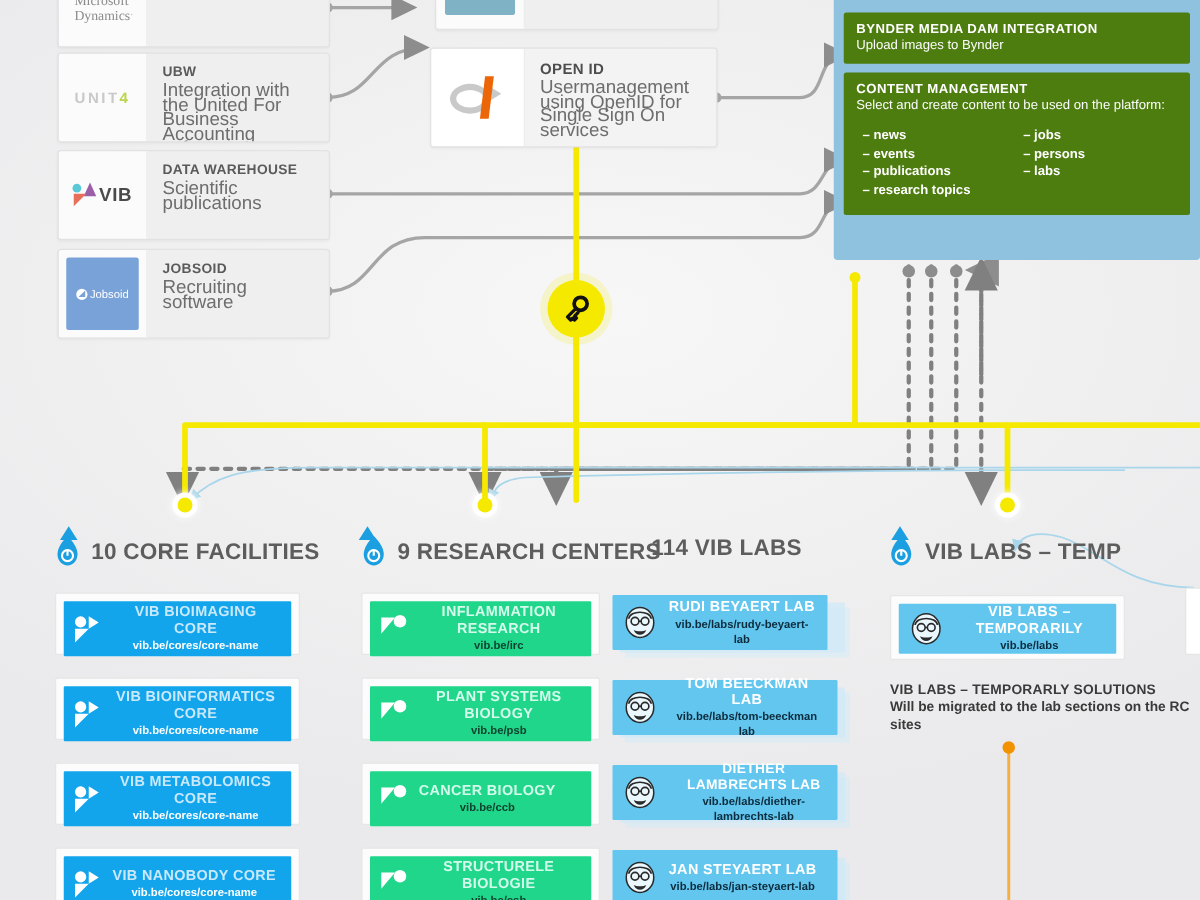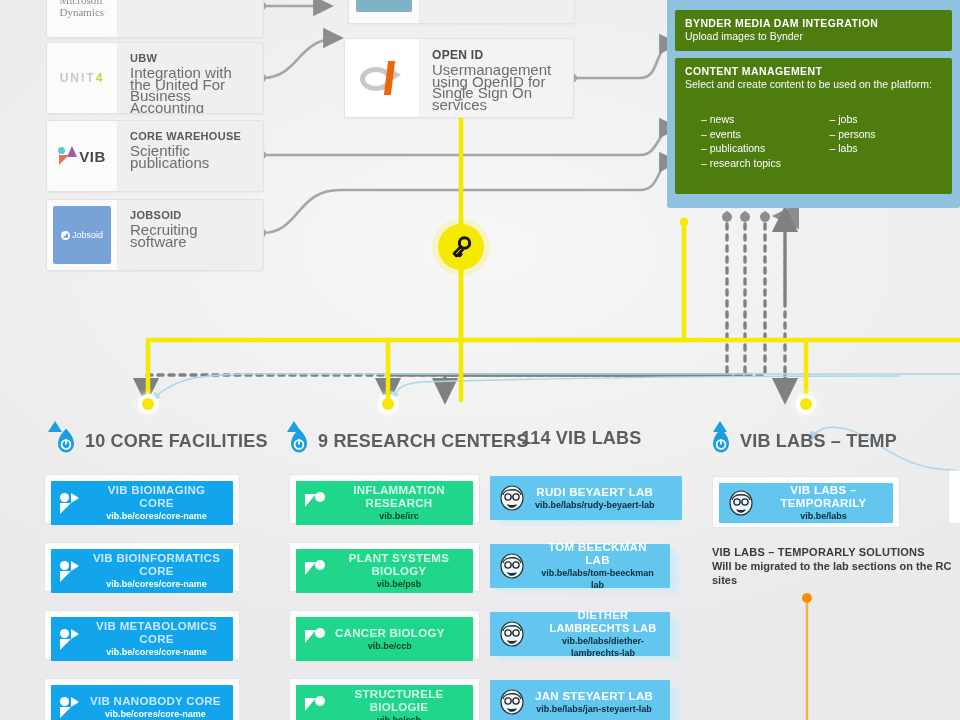--- a/index.html
+++ b/index.html
@@ -52,21 +52,21 @@
   .openid-icon .arr{position:absolute;left:33px;top:9px;width:0;height:0;
     border-top:5px solid transparent;border-bottom:5px solid transparent;border-left:8px solid #c9c9c9;}
 
   
   .bluepanel{position:absolute;background:#8ec2de;border-radius:3px;overflow:hidden;}
   .bp-title{font-size:16px;font-weight:bold;color:#fff;letter-spacing:.5px;padding:0 12px;}
   .bp-block{background:#4d7c0f;margin:0 8px 7px 8px;padding:7px 10px 8px 10px;border-radius:2px;}
   .bp-h{font-size:10.5px;font-weight:bold;color:#fff;letter-spacing:.4px;line-height:13px;}
   .bp-s{font-size:10.5px;color:#fdfdfd;line-height:13px;}
   .bp-cols{display:flex;margin-top:5px;}
-  .bp-cols ul{list-style:none;margin:16px;padding:0;width:120px;}
+  .bp-cols ul{list-style:none;margin:5px;padding:0;width:120px;font-weight:bold;}
   .bp-cols li{font-size:10.5px;color:#fff;line-height:14.5px;}
 
   
   .keynode{position:absolute;width:46px;height:46px;border-radius:50%;background:#f6e900;
     display:flex;align-items:center;justify-content:center;
     box-shadow:0 0 0 6px rgba(246,233,0,.18);}
   .keynode svg{display:block;}
 
   
   .sect-h{position:absolute;display:flex;align-items:center;gap:8px;}
@@ -238,21 +238,21 @@
       <div class="vib-logo">
         <span class="mark">
           <span class="d1"></span>
             <span class="d2"></span>
             <span class="d3"></span>
         </span>
         <span class="txt">VIB</span>
       </div>
     </div>
     <div class="body">
-      <div class="t">CORE WAREHOUSE</div>
+      <div class="t">DATA WAREHOUSE</div>
       <div class="d">Scientific publications</div>
     </div>
   </div>
 
   <div class="intcard" style="left:46px;top:199px;width:216px;height:70px;">
     <div class="logo">
       <div class="jobsoid">
         <span class="jb">◢</span>
         <span>Jobsoid</span>
       </div>
@@ -309,21 +309,21 @@
     </div>
   </div>
 
   <div class="keynode" style="left:438px;top:224px;">
     <svg width="24" height="24" viewBox="0 0 24 24">
       <circle cx="15.5" cy="8" r="5.2" fill="none" stroke="#111" stroke-width="3"></circle>
       <path d="M12,11.5 L5,18.5 L7.5,21 L9,19.5 L10.6,21 L12.2,19.4 L10.6,17.9 L13.5,15" stroke="#111" stroke-width="2.6" fill="none" stroke-linejoin="round" stroke-linecap="round"></path>
     </svg>
   </div>
 
-  <div class="sect-h" style="left:55px;top:428px;">
+  <div class="sect-h" style="left:43px;top:428px;">
     <svg class="drupal" viewBox="0 0 22 26">
       <path d="M11,0.8 C11,0.8 3,8.2 3,15.4 C3,20.4 6.6,24.4 11,24.4 C15.4,24.4 19,20.4 19,15.4 C19,8.2 11,0.8 11,0.8 Z" fill="#1b9fe0"></path>
       <circle cx="11" cy="16.5" r="4.4" fill="none" stroke="#fff" stroke-width="1.7"></circle>
       <path d="M11,11.6 L11,16.5" stroke="#fff" stroke-width="1.7"></path>
     </svg>
     <span class="label">10 CORE FACILITIES</span>
   </div>
 
   <div class="sect-h" style="left:288px;top:428px;">
     <svg class="drupal" viewBox="0 0 22 26">
@@ -445,21 +445,21 @@
       <span class="ptxt">
         <span class="pn">STRUCTURELE BIOLOGIE</span>
         <span class="pu">vib.be/csb</span>
       </span>
     </div>
   </div>
 
   <div class="labstack" style="left:490px;top:476px;width:190px;height:56px;">
     <span class="sh" style="left:10px;top:10px;width:180px;height:40px;opacity:.45;"></span>
     <span class="sh" style="left:6px;top:6px;width:180px;height:40px;opacity:.7;"></span>
-    <div class="pill lab" style="position:absolute;left:0;top:0;width:192px;">
+    <div class="pill lab" style="position:absolute;left:0;top:0;width:172px;">
       <svg class="face" viewBox="0 0 28 28">
         <ellipse cx="14" cy="14" rx="11" ry="12" fill="#eaf7fd" stroke="#2a2a2a" stroke-width="1.2"></ellipse>
         <path d="M5,11 C6,4 22,4 23,11" fill="none" stroke="#2a2a2a" stroke-width="1.3"></path>
         <circle cx="10" cy="13" r="3.1" fill="none" stroke="#2a2a2a" stroke-width="1.3"></circle>
         <circle cx="18" cy="13" r="3.1" fill="none" stroke="#2a2a2a" stroke-width="1.3"></circle>
         <path d="M13.1,13 L14.9,13" stroke="#2a2a2a" stroke-width="1.2"></path>
         <path d="M9,20 C10.5,25 17.5,25 19,20 C17,21.4 11,21.4 9,20 Z" fill="#2a2a2a"></path>
       </svg>
       <span class="ptxt">
         <span class="pn">RUDI BEYAERT LAB</span>

